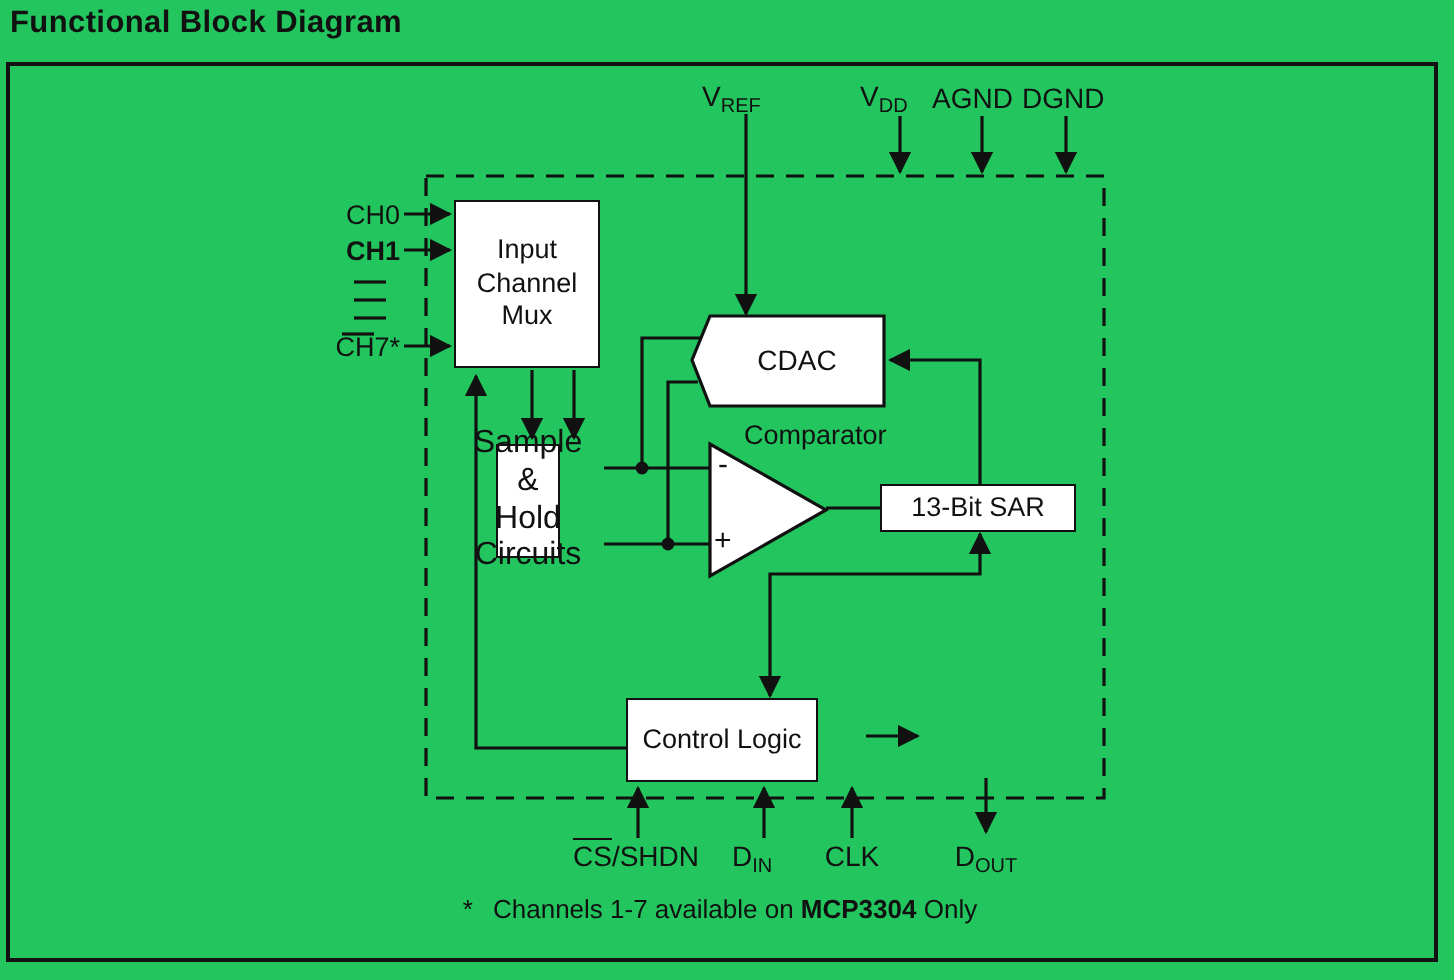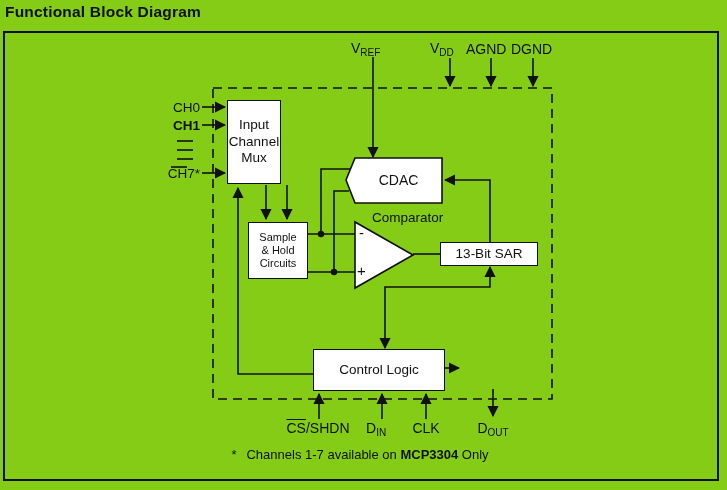--- a/index.html
+++ b/index.html
@@ -1,16 +1,16 @@
 <!DOCTYPE html>
 <html><head>
 <meta charset="utf-8">
 <style>
   html,body{margin:0;padding:0;background:#fff;}
-  #stage{position:relative;width:727px;height:490px;background:#84cc16;
+  #stage{position:relative;width:727px;height:490px;background:#22c55e;
          font-family:"Liberation Sans",sans-serif;color:#111;overflow:hidden;}
   .abs{position:absolute;}
   #title{left:5px;top:3px;font-size:15.5px;font-weight:bold;letter-spacing:0.2px;}
   #figure-border{left:3px;top:31px;width:716px;height:450px;border:2px solid #111;box-sizing:border-box;}
   svg.overlay{position:absolute;left:0;top:0;width:727px;height:490px;}
 
   
   .pinlab{font-size:14px;white-space:nowrap;}
   .pinlab sub,.sub{font-size:10px;vertical-align:-3px;letter-spacing:0;}
   #vref{left:351px;top:40px;}
@@ -24,24 +24,24 @@
   #cs{left:278px;top:420px;width:80px;text-align:center;}
   #din{left:366px;top:420px;}
   #clk{left:406px;top:420px;width:40px;text-align:center;}
   #dout{left:473px;top:420px;width:40px;text-align:center;}
   .ovl{text-decoration:overline;}
 
   
   .block{border:1.6px solid #111;box-sizing:border-box;background:#fff;
          display:flex;flex-direction:column;align-items:center;justify-content:center;
          font-size:13.5px;line-height:1.22;text-align:center;}
-  #blk-mux{left:227px;top:100px;width:54px;height:84px;}
-  #blk-sh{left:248px;top:222px;width:60px;height:57px;font-size:11px;line-height:1.18;}
+  #blk-mux{left:227px;top:100px;width:73px;height:84px;}
+  #blk-sh{left:248px;top:222px;width:32px;height:57px;font-size:16px;line-height:1.18;}
   #blk-sar{left:440px;top:242px;width:98px;height:24px;}
-  #blk-ctl{left:313px;top:349px;width:132px;height:42px;}
+  #blk-ctl{left:313px;top:349px;width:96px;height:42px;}
   #blk-shift{left:462px;top:349px;width:64px;height:41px;font-size:13px;line-height:1.3;}
   #cdac-label{left:355px;top:172px;width:87px;text-align:center;font-size:14px;}
   #comp-label{left:372px;top:210px;font-size:13.5px;}
   #comp-minus{left:359px;top:224px;font-size:15px;}
   #comp-plus{left:357px;top:262px;font-size:15px;}
 
   #footnote{left:160px;top:447px;width:400px;text-align:center;font-size:13px;}
   #footnote .ast{margin-right:10px;}
   #footnote b{font-weight:bold;}
 </style>

